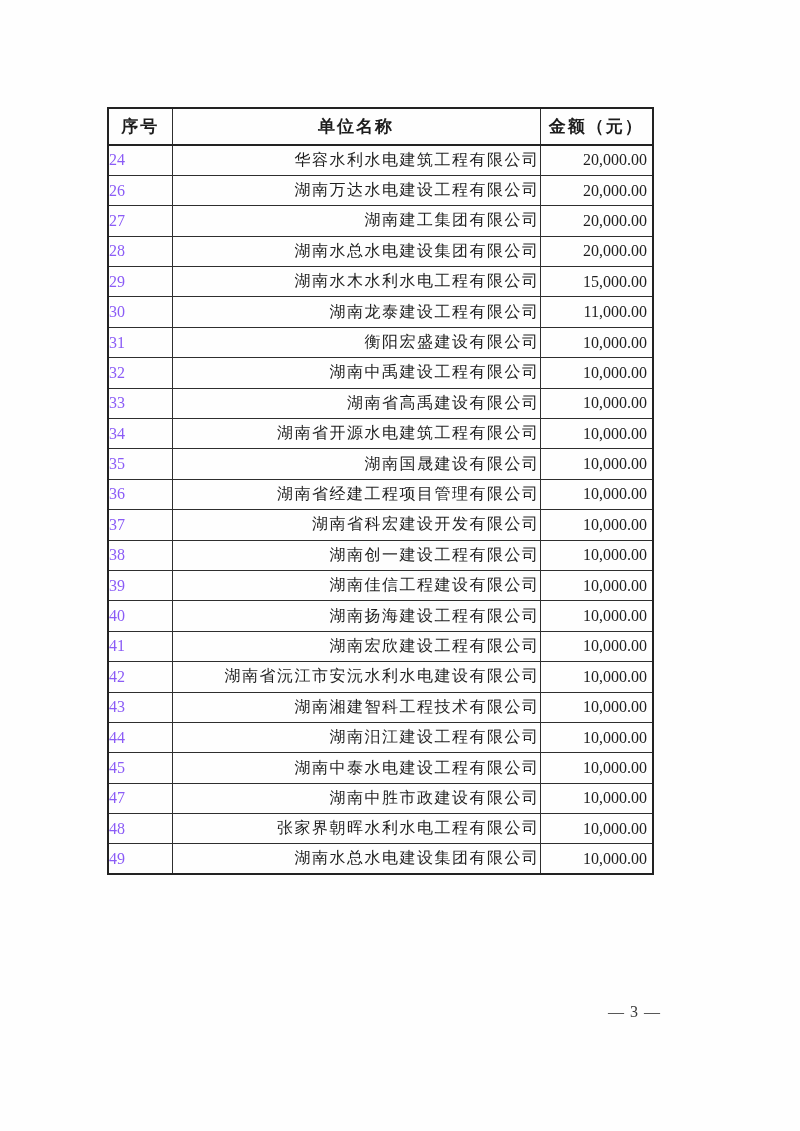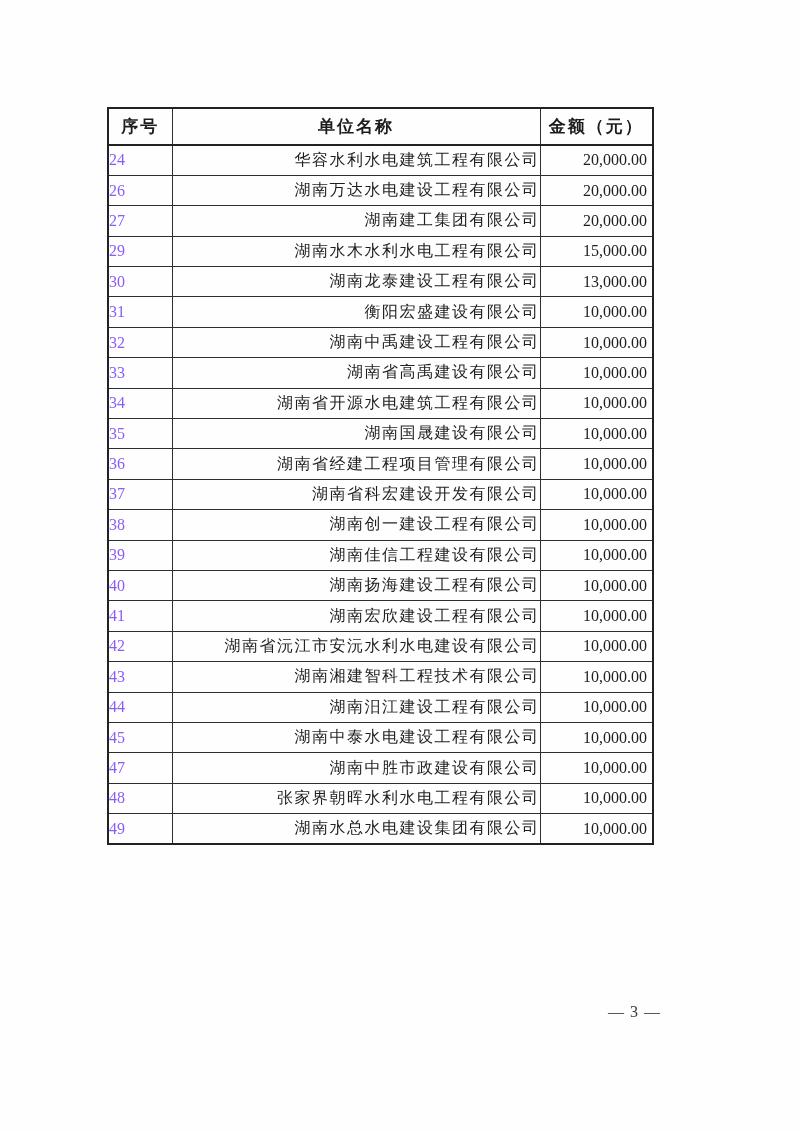--- a/index.html
+++ b/index.html
@@ -98,28 +98,33 @@
         <td class="cell-no">26</td>
         <td class="cell-name">湖南万达水电建设工程有限公司</td>
         <td class="cell-amount">20,000.00</td>
       </tr>
         <tr class="">
         <td class="cell-no">27</td>
         <td class="cell-name">湖南建工集团有限公司</td>
         <td class="cell-amount">20,000.00</td>
       </tr>
         <tr class="">
+        <td class="cell-no">28</td>
+        <td class="cell-name">湖南水总水电建设集团有限公司</td>
+        <td class="cell-amount">20,000.00</td>
+      </tr>
+        <tr class="">
         <td class="cell-no">29</td>
         <td class="cell-name">湖南水木水利水电工程有限公司</td>
         <td class="cell-amount">15,000.00</td>
       </tr>
         <tr class="">
         <td class="cell-no">30</td>
         <td class="cell-name">湖南龙泰建设工程有限公司</td>
-        <td class="cell-amount">13,000.00</td>
+        <td class="cell-amount">11,000.00</td>
       </tr>
         <tr class="">
         <td class="cell-no">31</td>
         <td class="cell-name">衡阳宏盛建设有限公司</td>
         <td class="cell-amount">10,000.00</td>
       </tr>
         <tr class="">
         <td class="cell-no">32</td>
         <td class="cell-name">湖南中禹建设工程有限公司</td>
         <td class="cell-amount">10,000.00</td>

